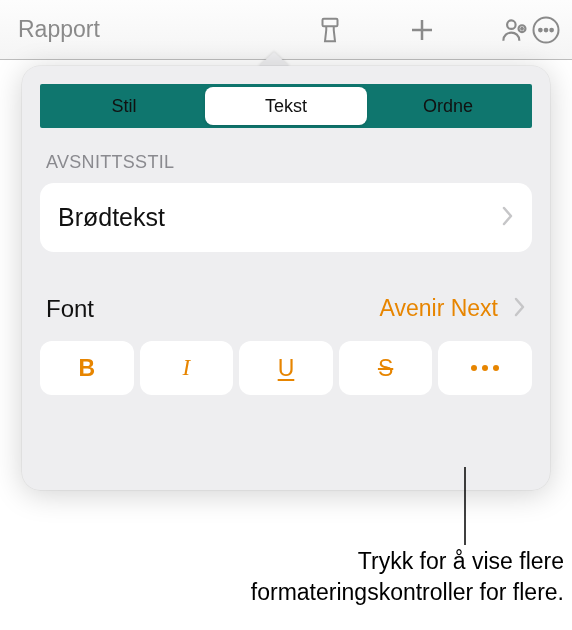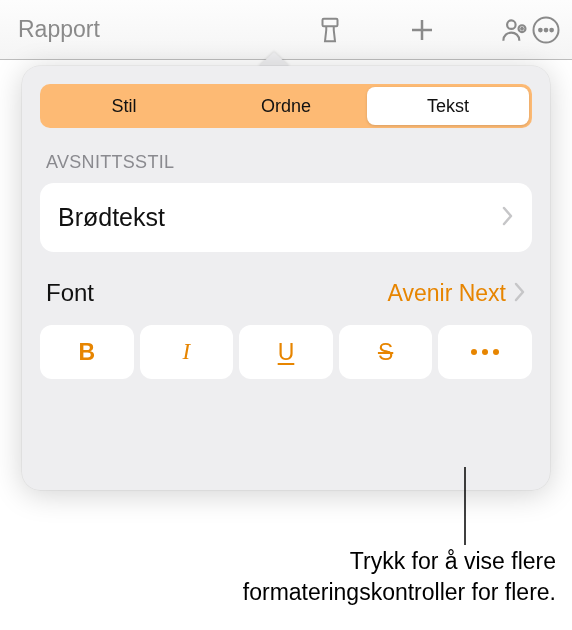--- a/index.html
+++ b/index.html
@@ -71,22 +71,22 @@
       left: 236px;
       width: 0;
       height: 0;
       border-left: 16px solid transparent;
       border-right: 16px solid transparent;
       border-bottom: 15px solid #eeeef0;
       filter: drop-shadow(0 -1px 1px rgba(0,0,0,0.1));
     }
     .segmented {
       display: flex;
-      background: #fdba74;
-      border-radius: 10px;
+      background: #0f766e;
+      border-radius: 2px;
       padding: 3px;
       height: 44px;
     }
     .seg-item {
       flex: 1;
       display: flex;
       align-items: center;
       justify-content: center;
       font-size: 18px;
       color: #111;
@@ -114,34 +114,34 @@
       justify-content: space-between;
       cursor: pointer;
       text-align: center;
     }
     .card-text {
       font-size: 25px;
       color: #111;
     }
     .font-row {
       display: flex;
-      align-items: flex-end;
+      align-items: flex-start;
       justify-content: space-between;
-      margin-top: 27px;
+      margin-top: 43px;
       padding: 0 6px 12px 6px;
       cursor: pointer;
     }
     .font-label {
       font-size: 24px;
       color: #111;
     }
     .font-value-wrap {
       display: flex;
       align-items: center;
-      gap: 8px;
+      gap: 16px;
     }
     .font-value {
       font-size: 23px;
       color: #e78500;
     }
     .chevron {
       color: #c6c6c8;
     }
     .style-buttons {
       display: flex;
@@ -179,21 +179,21 @@
       position: absolute;
       pointer-events: none;
       top: 0;
       left: 0;
       width: 572px;
       height: 630px;
     }
     .callout-text {
       position: absolute;
       bottom: 22px;
-      right: 16px;
+      right: 8px;
       text-align: right;
       font-size: 23px;
       color: #000;
       line-height: 1.35;
     }
   </style>
 </head>
 <body>
 
 <div class="toolbar">
@@ -229,22 +229,22 @@
       <circle cx="16.5" cy="12" r="1.1" fill="#8a8a8a"></circle>
     </svg>
   </div>
 </div>
 
 <div class="popover-wrap">
   <div class="popover-arrow"></div>
   <div class="popover">
     <div class="segmented">
       <div class="seg-item">Stil</div>
+      <div class="seg-item active">Tekst</div>
       <div class="seg-item">Ordne</div>
-      <div class="seg-item active">Tekst</div>
     </div>
 
     <div class="section-label">AVSNITTSSTIL</div>
     <div class="card">
       <span class="card-text">Brødtekst</span>
       <span class="chevron">
         <svg width="12" height="20" viewBox="0 0 12 20" fill="none" stroke="#c6c6c8" stroke-width="2.5" stroke-linecap="round" stroke-linejoin="round">
           <polyline points="2,2 9,10 2,18"></polyline>
         </svg>
       </span>

